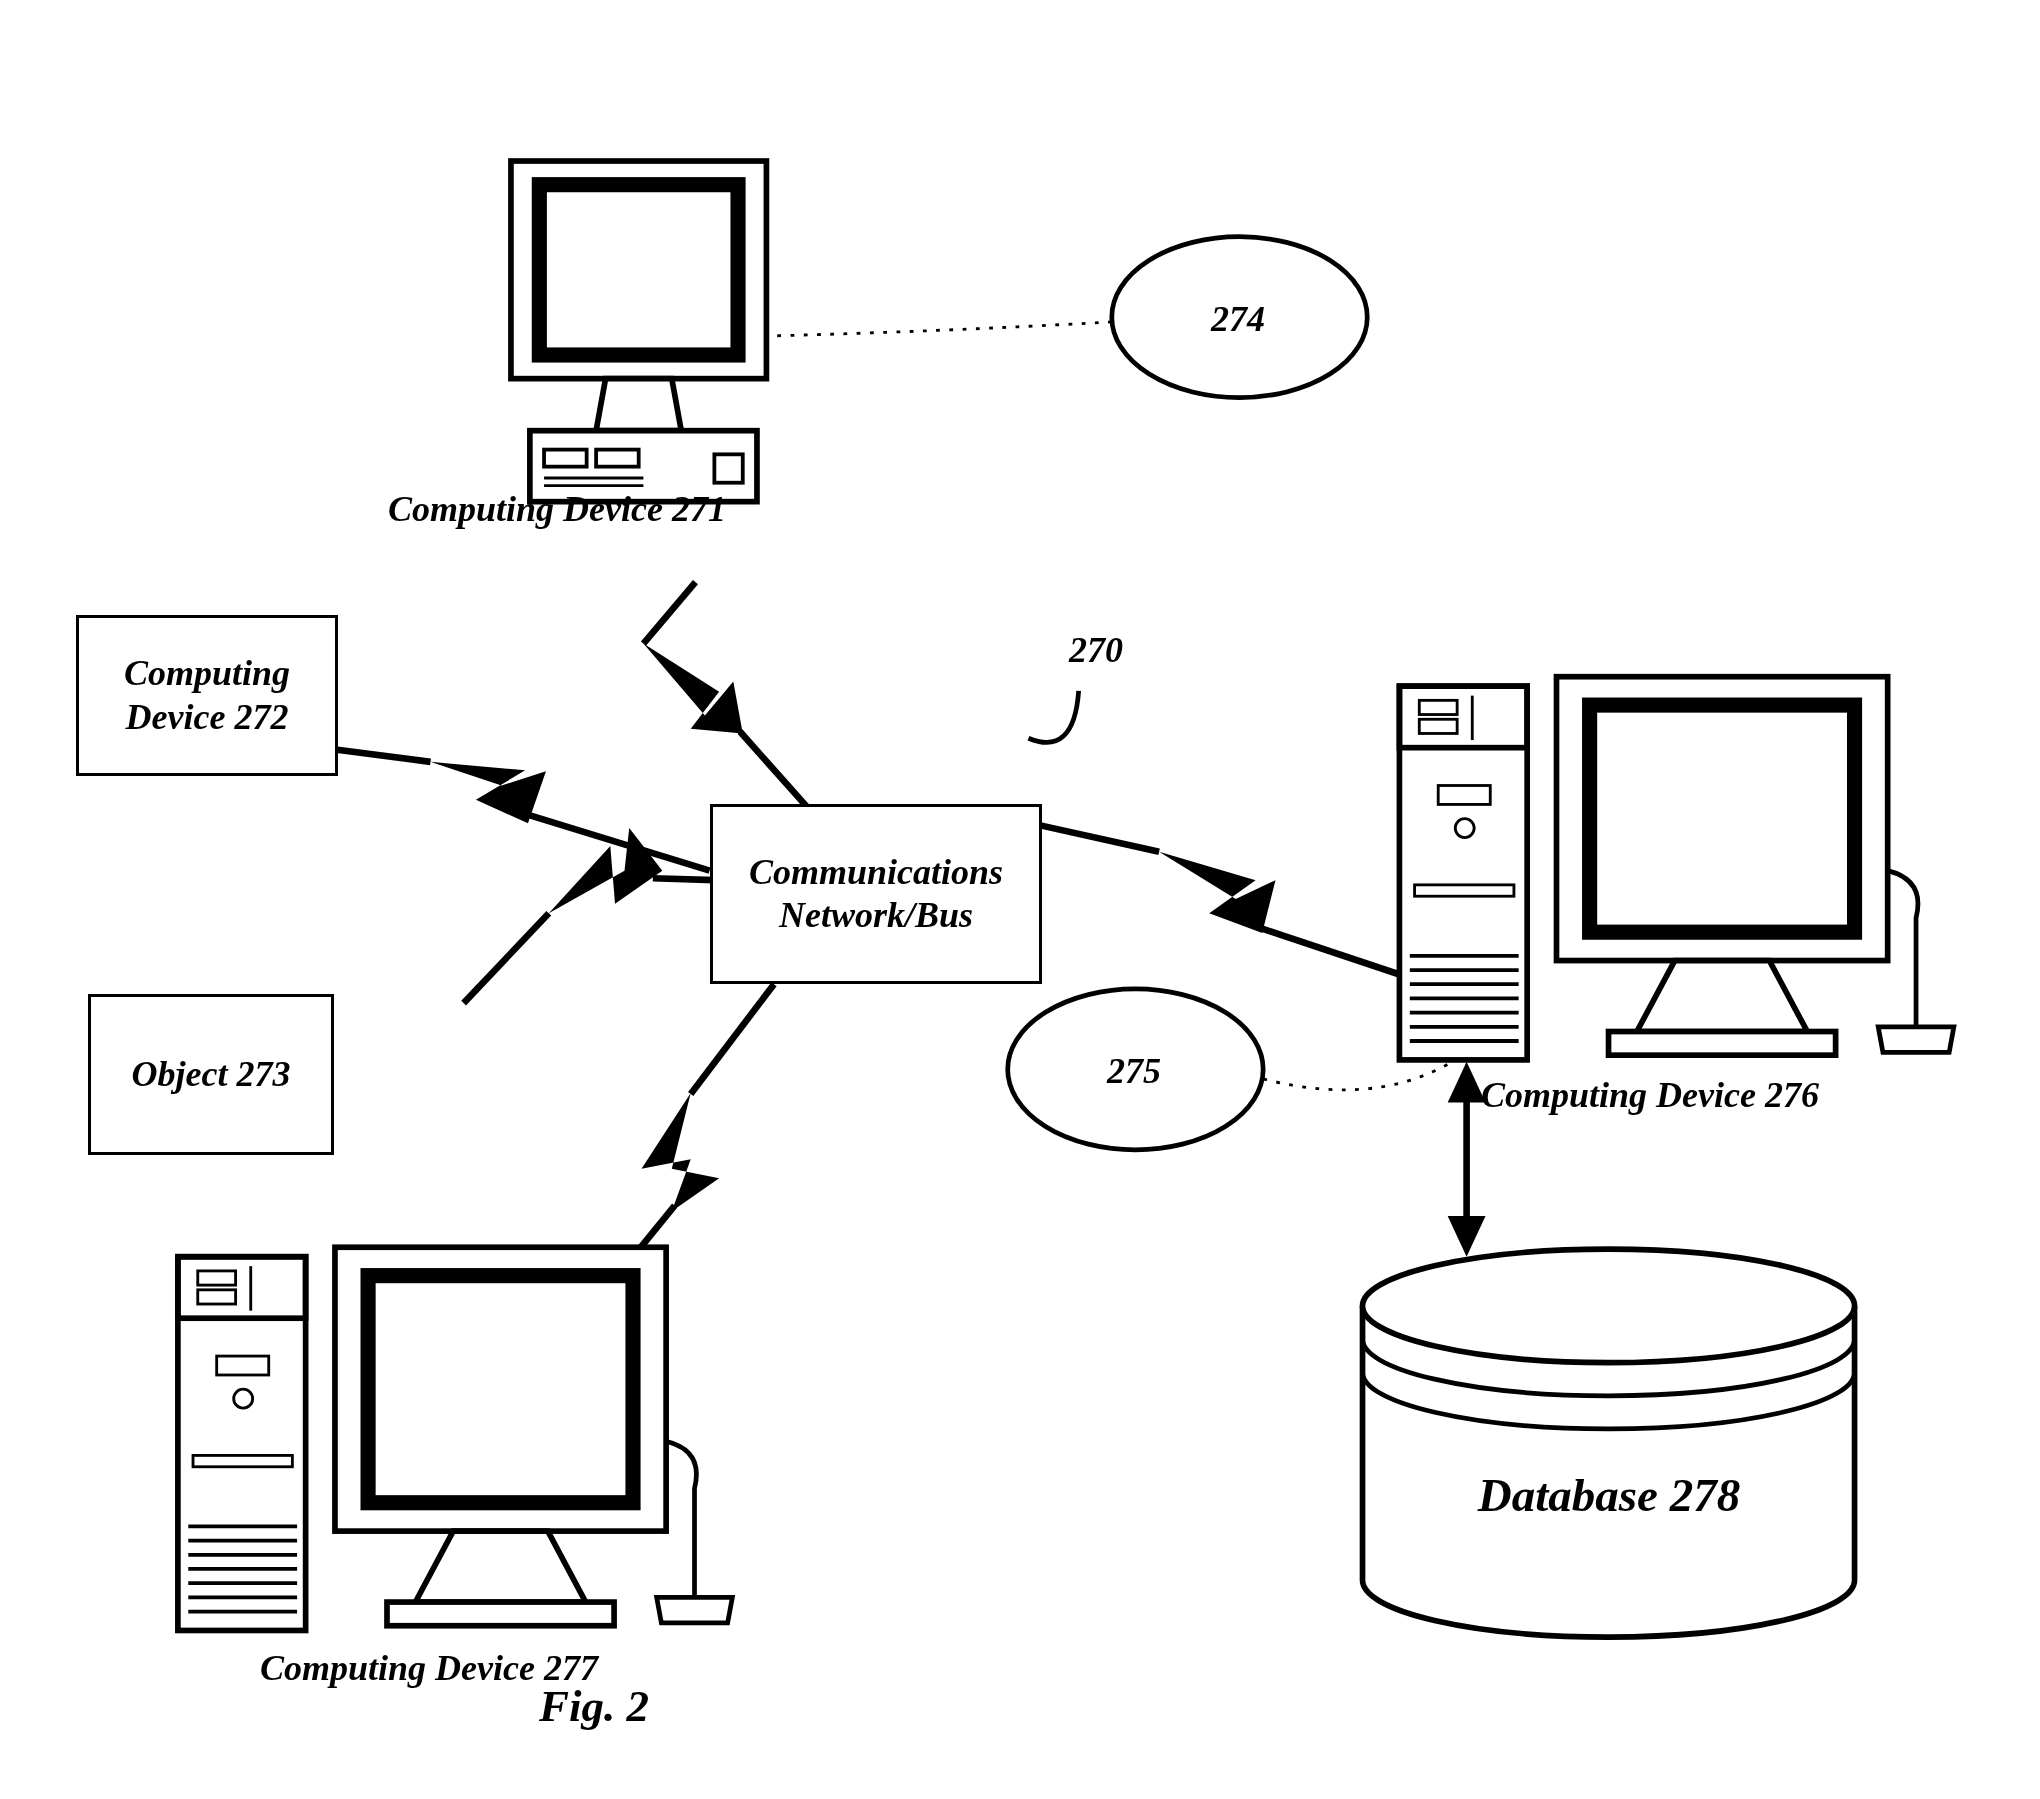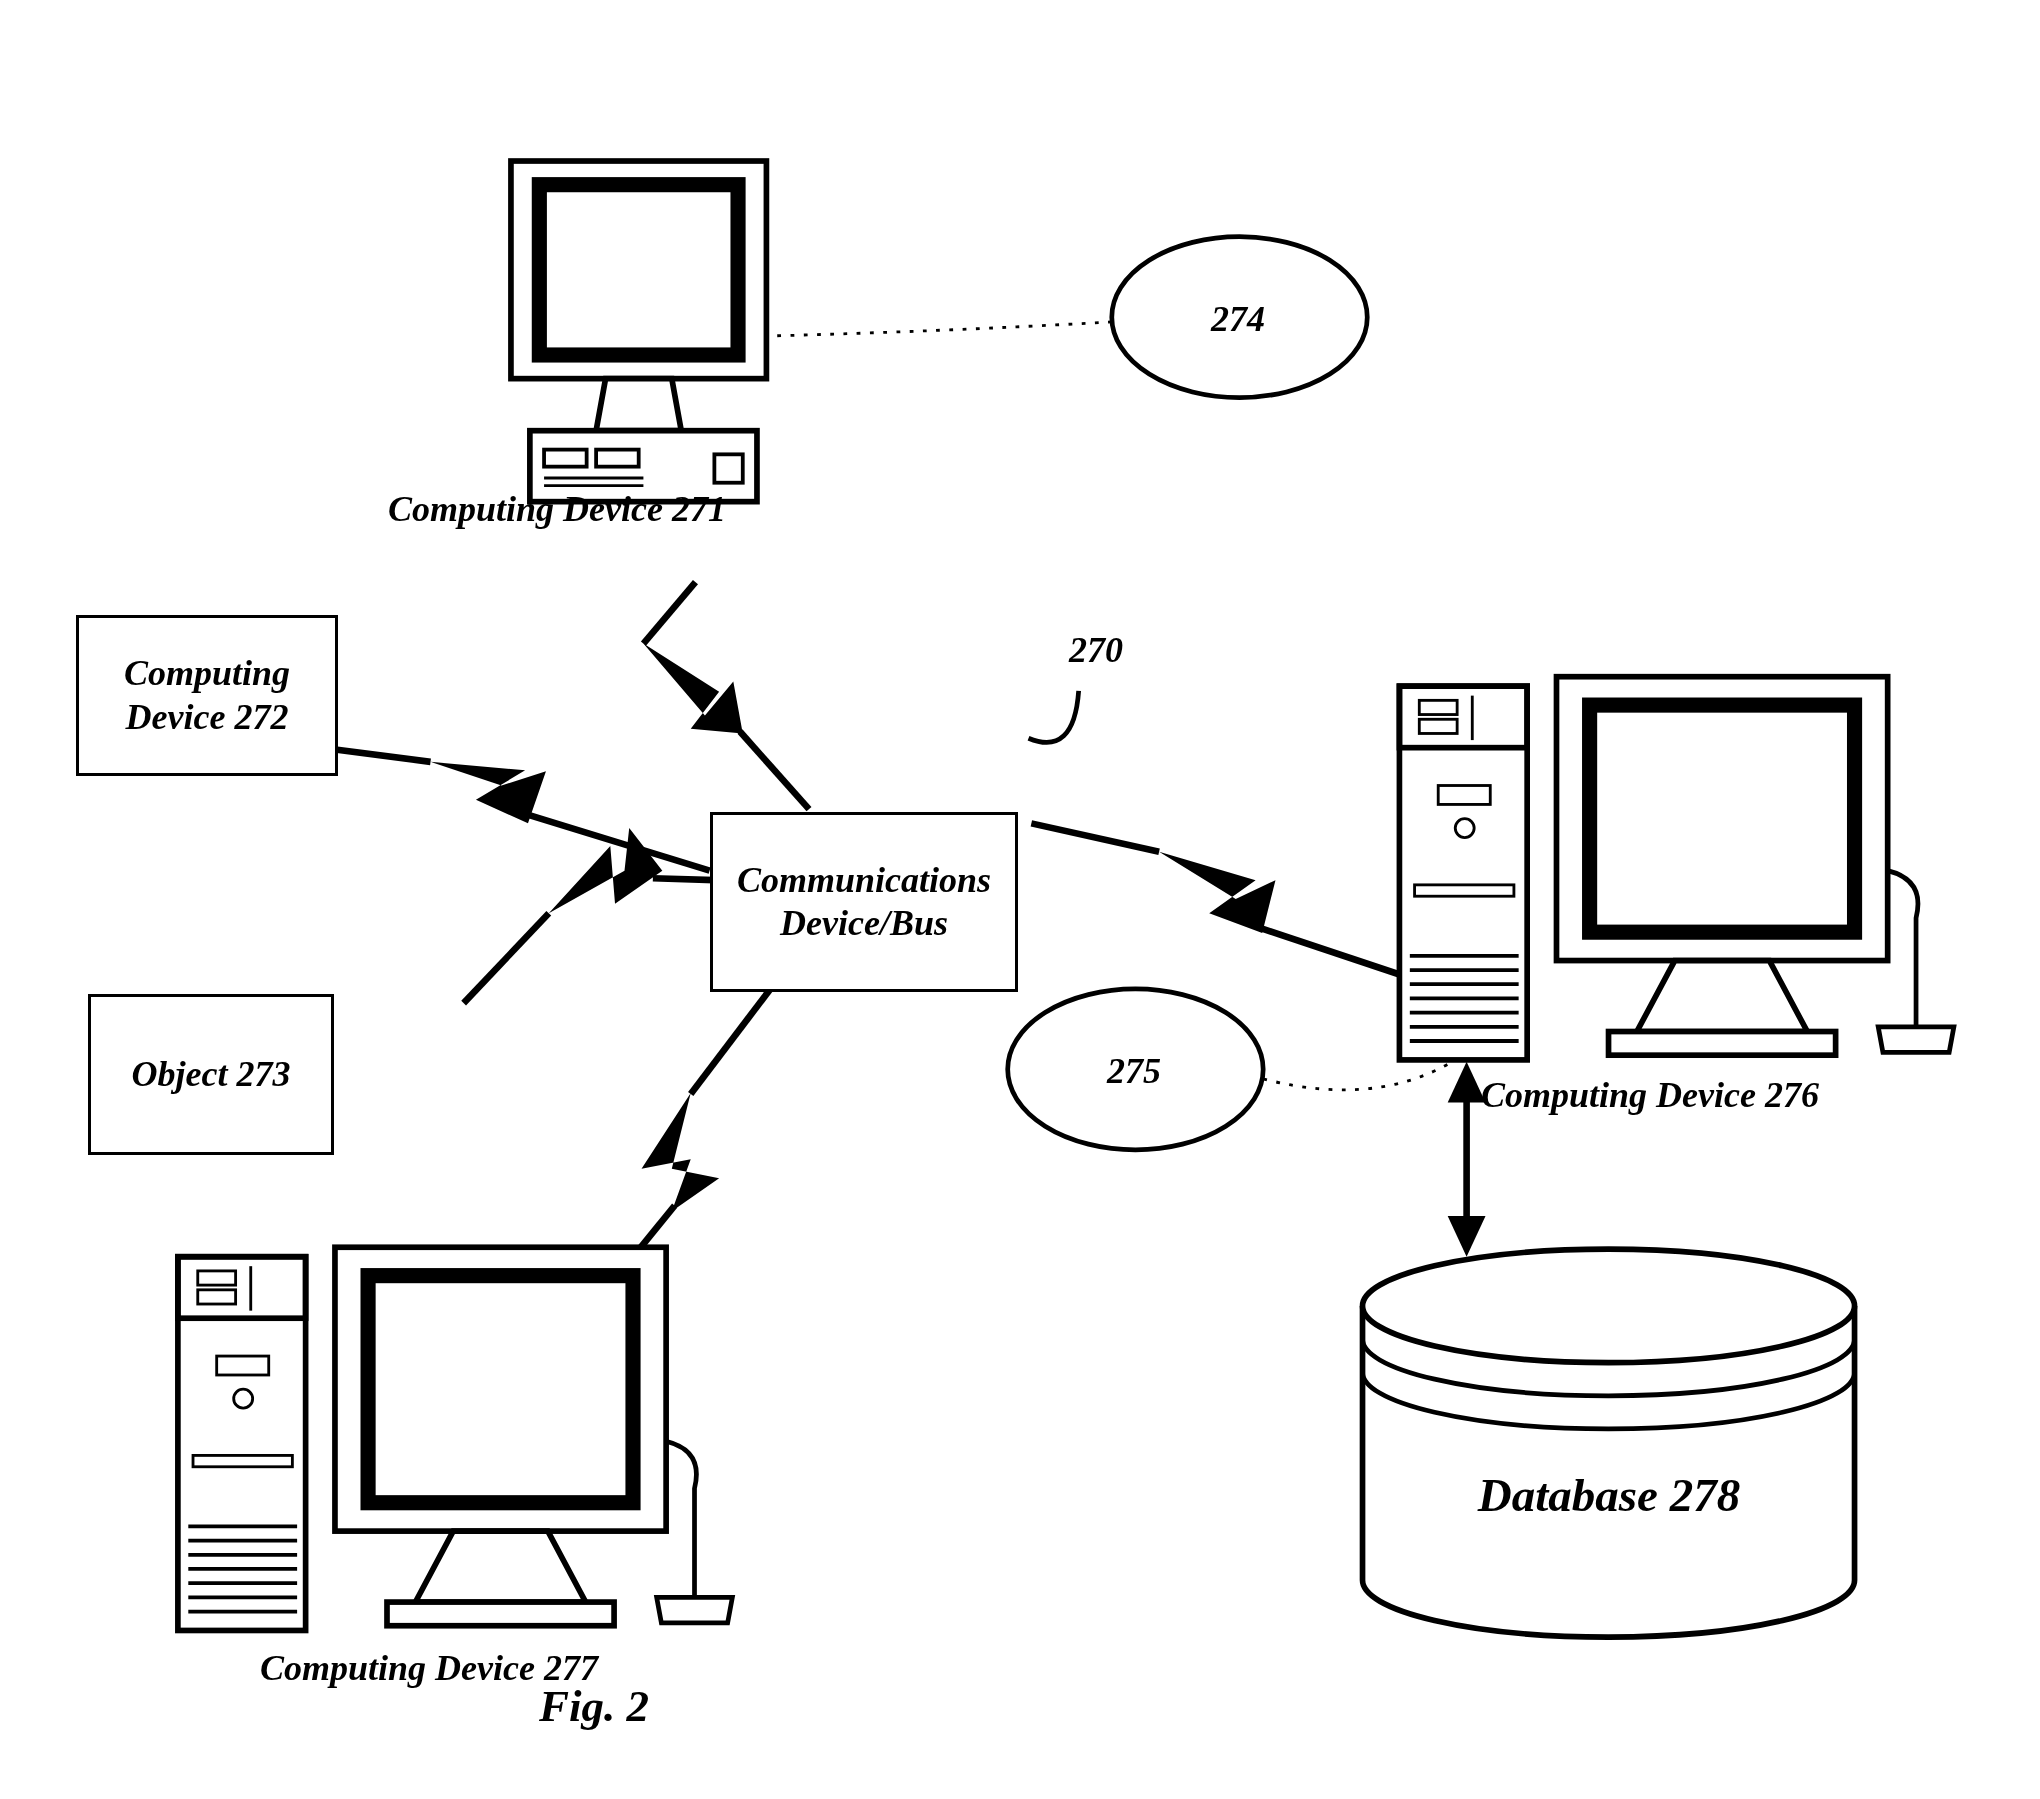--- a/index.html
+++ b/index.html
@@ -177,24 +177,24 @@
   <div class="inner">
     <span>Computing</span><br>
     <span>Device 272</span>
   </div>
 </div>
 
 <div class="box" style="left:88px; top:994px; width:246px; height:161px;">
   <div class="inner">Object 273</div>
 </div>
 
-<div class="box" style="left:710px; top:804px; width:308px; height:180px;margin-top:8px;">
+<div class="box" style="left:710px; top:804px; width:332px; height:180px;">
   <div class="inner">
     <span>Communications</span><br>
-    <span>Device/Bus</span>
+    <span>Network/Bus</span>
   </div>
 </div>
 
 <div class="label" style="left:388px; top:488px;">Computing Device 271</div>
 <div class="label" style="left:1069px; top:629px;">270</div>
 <div class="label" style="left:1211px; top:298px;">274</div>
 <div class="label" style="left:1107px; top:1050px;">275</div>
 <div class="label" style="left:1481px; top:1074px;">Computing Device 276</div>
 <div class="label" style="left:260px; top:1647px;">Computing Device 277</div>
 <div class="db-text" style="left:1609px; top:1495px;">Database 278</div>

